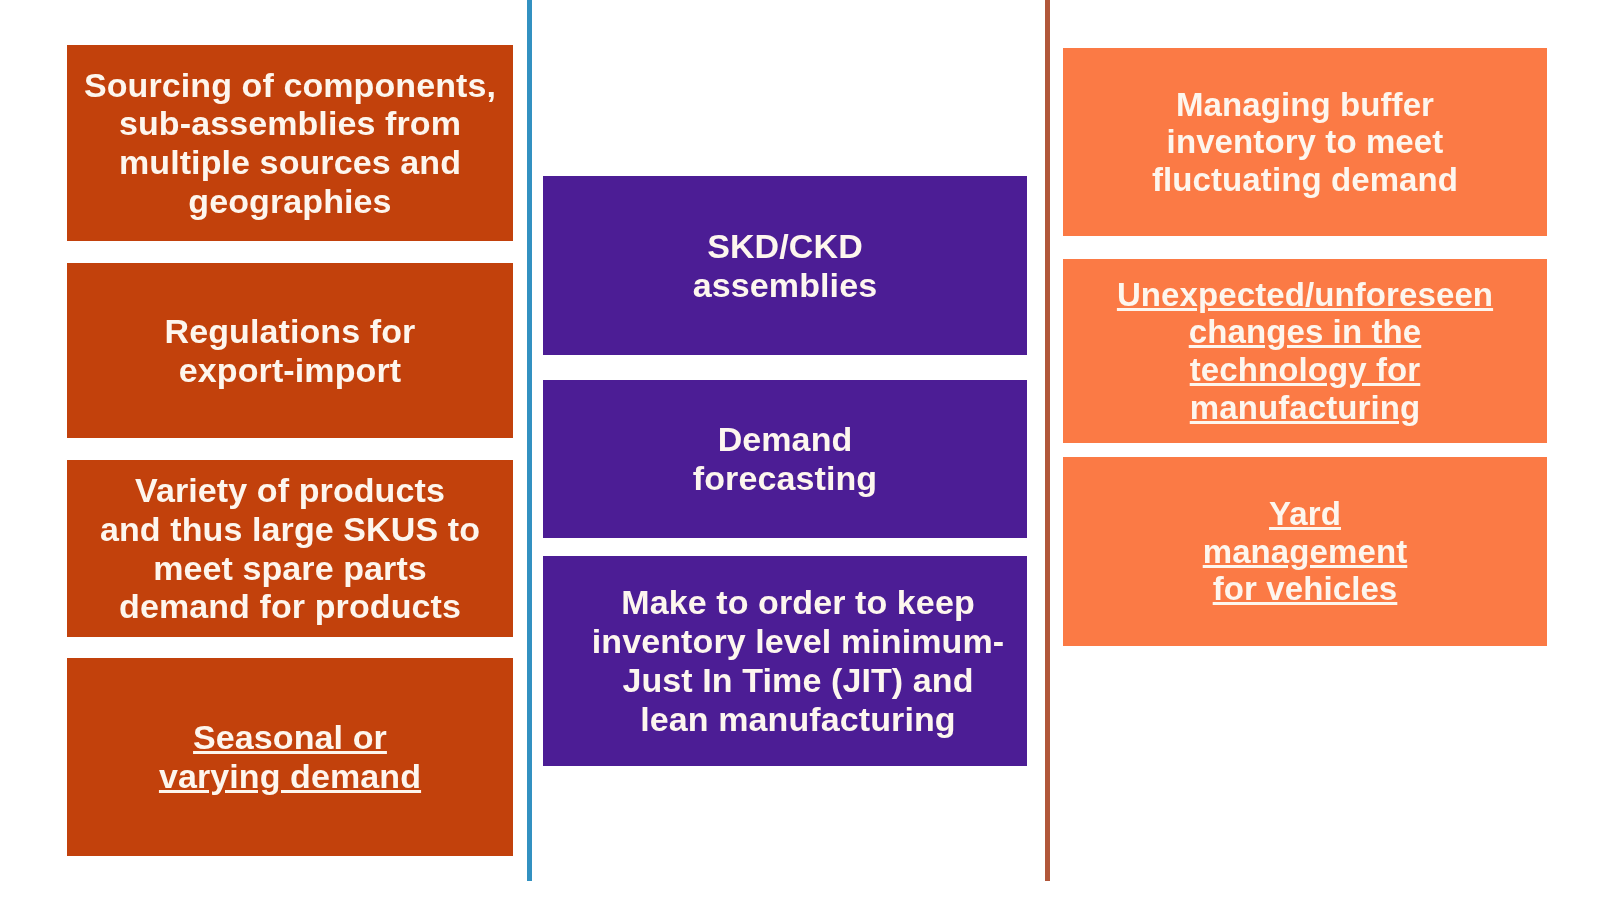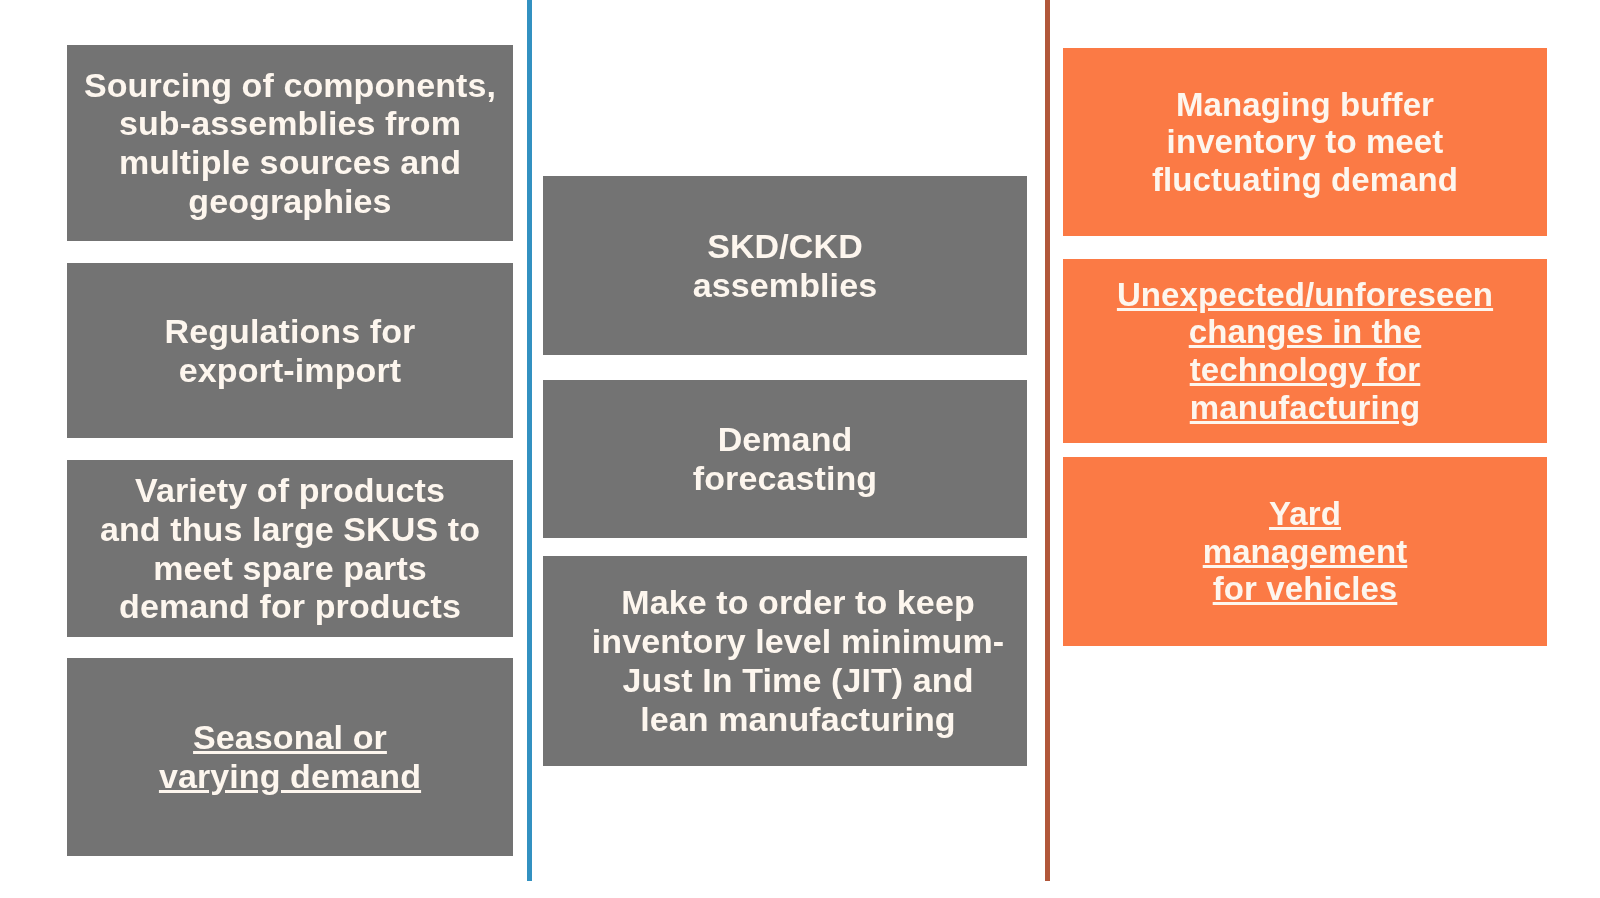--- a/index.html
+++ b/index.html
@@ -70,22 +70,22 @@
     text-align: center;
     box-sizing: border-box;
     padding: 6px 14px;
     color: #fdf6ee;
     font-weight: 700;
     line-height: 1.14;
     letter-spacing: 0.1px;
     white-space: pre-line;
     word-break: normal;
   }
-  .card-blue   { background: #737373; margin-left: 48px; }
-  .card-rust   { background: #737373; }
+  .card-blue   { background: #c2410c; margin-left: 48px; }
+  .card-rust   { background: #4c1d95; }
   .card-orange { background: #fb7a45; }
 
   
   #column-challenges .card { font-size: 34px; }
   #card-sourcing  { height: 196px; margin-bottom: 22px; }
   #card-regulations { height: 175px; margin-bottom: 22px; }
   #card-variety   { height: 177px; margin-bottom: 21px; }
   #card-seasonal  { height: 198px; text-decoration: underline; }
 
   

